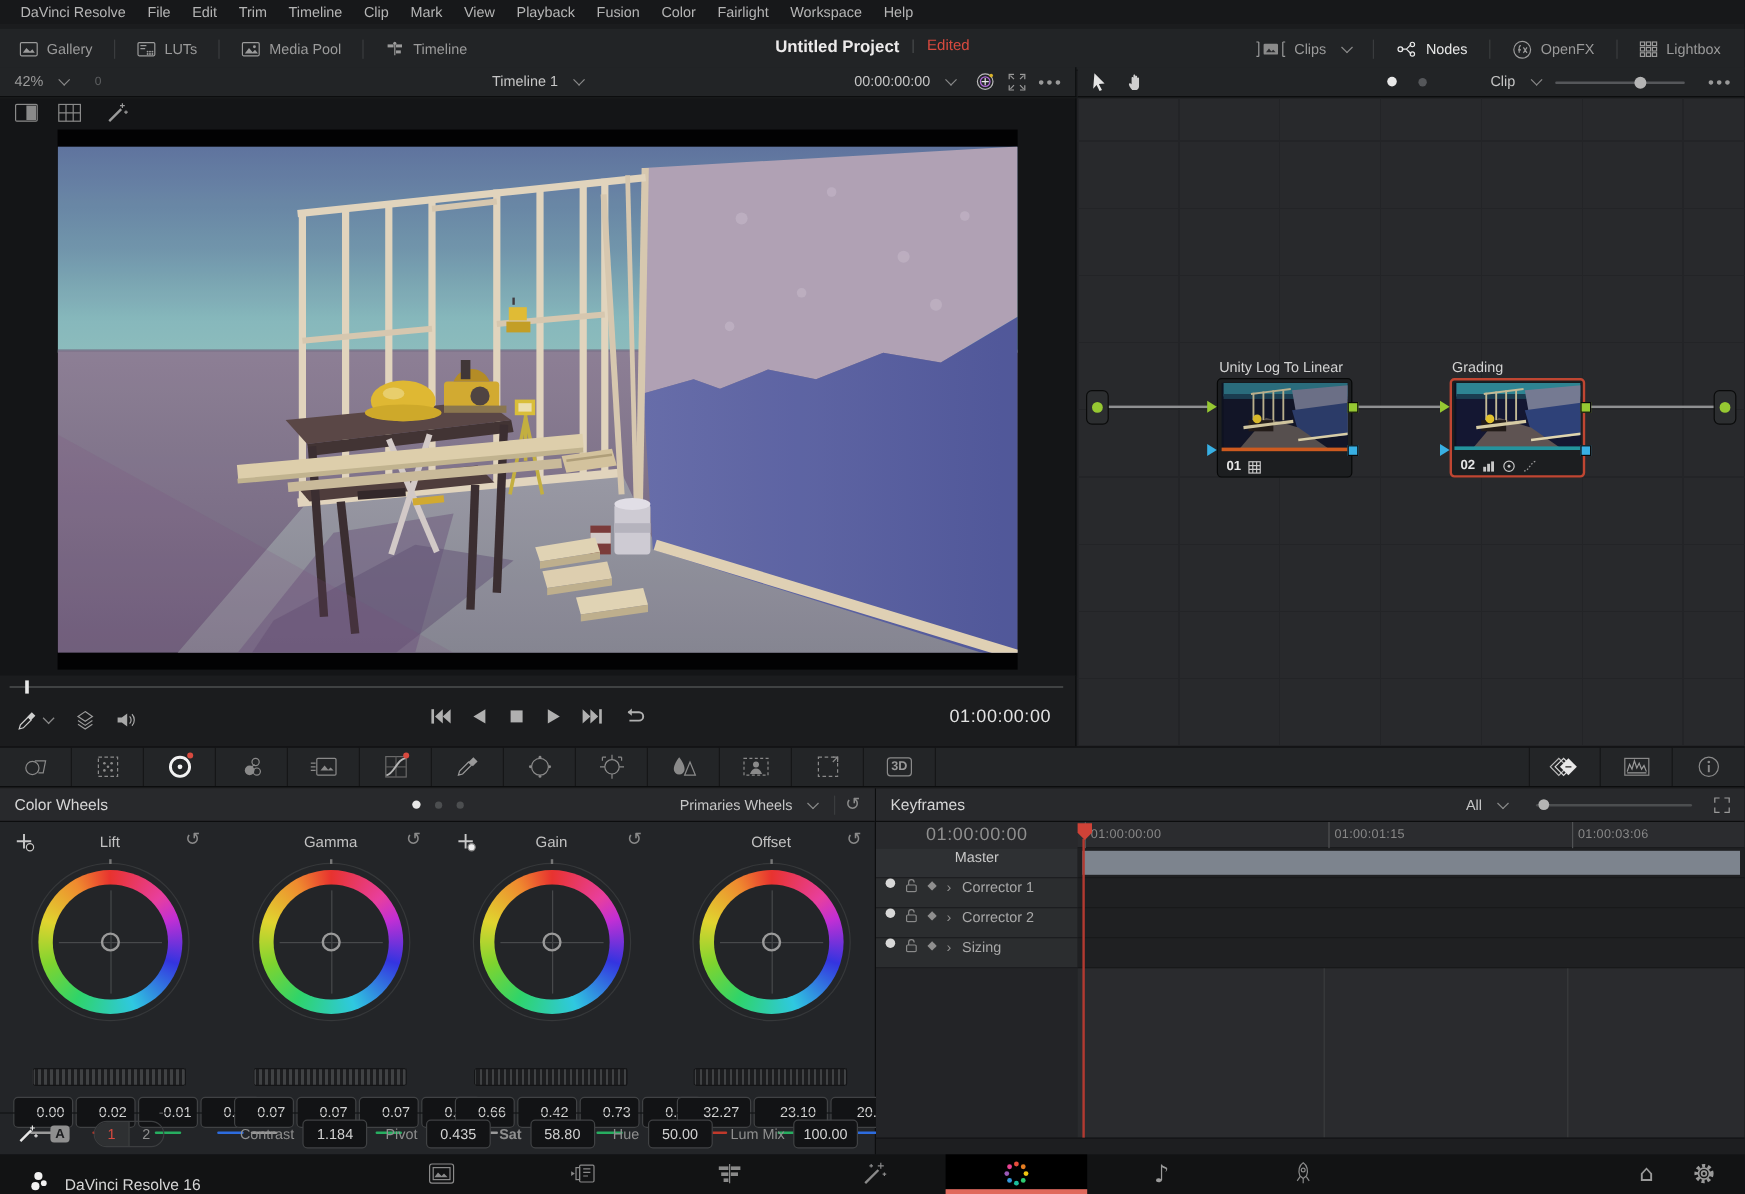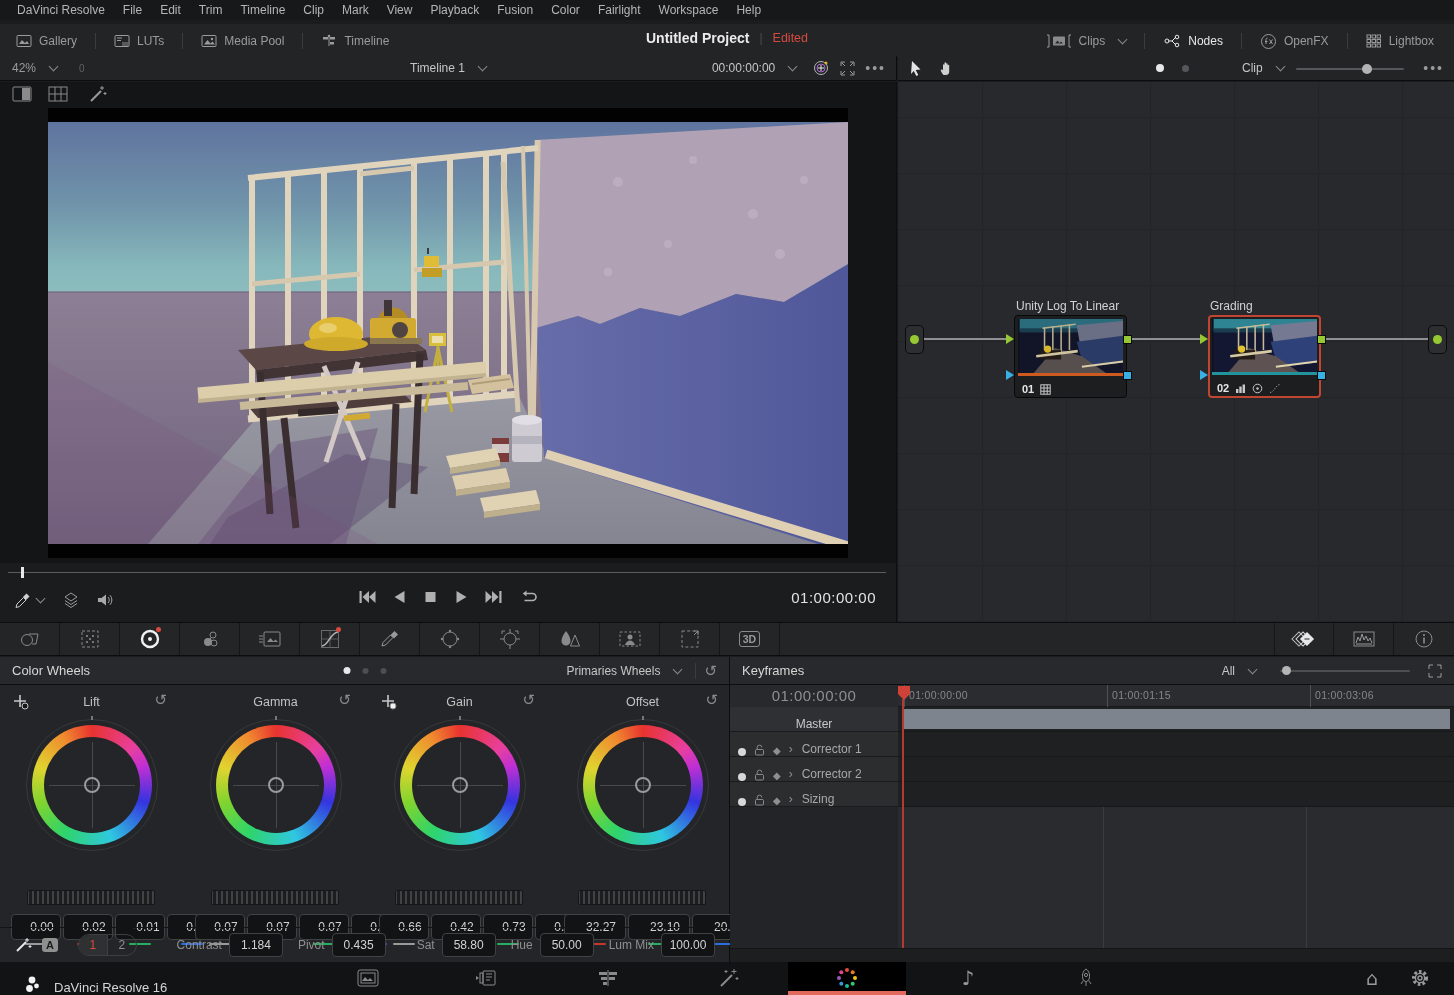--- a/index.html
+++ b/index.html
@@ -78,21 +78,21 @@
   .adj{display:flex;align-items:center;gap:7px;margin-left:auto;}
   .adj .lbl{color:#8f8f8f;}
   .adj .val{min-width:44px;padding:0 4px;height:22px;line-height:22px;background:#121315;border:1px solid #404244;border-radius:4px;text-align:center;color:#d2d2d2;}
   
   #kfpanel{left:730px;top:657px;width:724px;height:305px;background:#232427;overflow:hidden;}
   #kfruler{position:absolute;left:0;top:28px;right:0;height:22px;background:#2b2c2f;border-bottom:1px solid #17181a;box-sizing:border-box;}
   .kfcur{position:absolute;left:0;top:0;width:168px;height:22px;background:#28292c;color:#8f8f8f;font-size:15px;text-align:center;line-height:22px;letter-spacing:.5px;}
   .tick{position:absolute;top:0;width:1px;height:22px;background:#505254;}
   .ticklbl{position:absolute;top:4px;color:#878787;font-size:10.5px;letter-spacing:.3px;}
   .kfrow{position:absolute;left:0;right:0;height:25px;}
-  .kfleft{position:absolute;left:0;top:0;width:168px;height:25px;background:#2b2d2f;border-bottom:1px solid #1a1b1d;box-sizing:border-box;display:flex;align-items:flex-end;}
+  .kfleft{position:absolute;left:0;top:0;width:168px;height:25px;background:#2b2d2f;border-bottom:1px solid #1a1b1d;box-sizing:border-box;display:flex;align-items:flex-start;}
   .kftrack{position:absolute;left:168px;right:0;top:0;height:25px;background:#1f2022;border-bottom:1px solid #17181a;box-sizing:border-box;}
   .kficon{margin-left:8px;display:flex;align-items:center;}
   .kname{color:#a8a8a8;font-size:12px;margin-left:9px;}
   #playline{position:absolute;width:2px;background:#b23a31;z-index:5;}
   #playhead{position:absolute;z-index:6;width:14px;height:16px;}
   
   #statusbar{left:0;top:962px;width:100%;height:33px;background:#121314;display:flex;align-items:flex-end;}
   .pageicon{position:absolute;top:3px;width:36px;height:26px;display:flex;align-items:center;justify-content:center;}
   #activetab{position:absolute;left:788px;top:0;width:118px;height:29px;background:#000;}
   #activeunder{position:absolute;left:788px;top:29px;width:118px;height:4px;background:#e0695c;}
@@ -906,21 +906,21 @@
       <span style="background:#8f8f8f;color:#1b1c1e;font-weight:bold;font-size:11px;border-radius:3px;padding:1px 4px;">A</span>
       <div class="tabcap">
         <span class="tab active">1</span>
         <span class="tab">2</span>
       </div>
       <div class="adj">
         <span class="lbl">Contrast</span>
         <span class="val">1.184</span>
         <span class="lbl" style="margin-left:8px;">Pivot</span>
         <span class="val">0.435</span>
-        <span class="lbl" style="margin-left:24px;">Sat</span>
+        <span class="lbl" style="margin-left:0;font-weight:bold;">Sat</span>
         <span class="val">58.80</span>
         <span class="lbl" style="margin-left:8px;">Hue</span>
         <span class="val">50.00</span>
         <span class="lbl" style="margin-left:8px;">Lum Mix</span>
         <span class="val">100.00</span>
       </div>
     </div>
   </div>
 
   <div id="kfpanel" class="abs">

